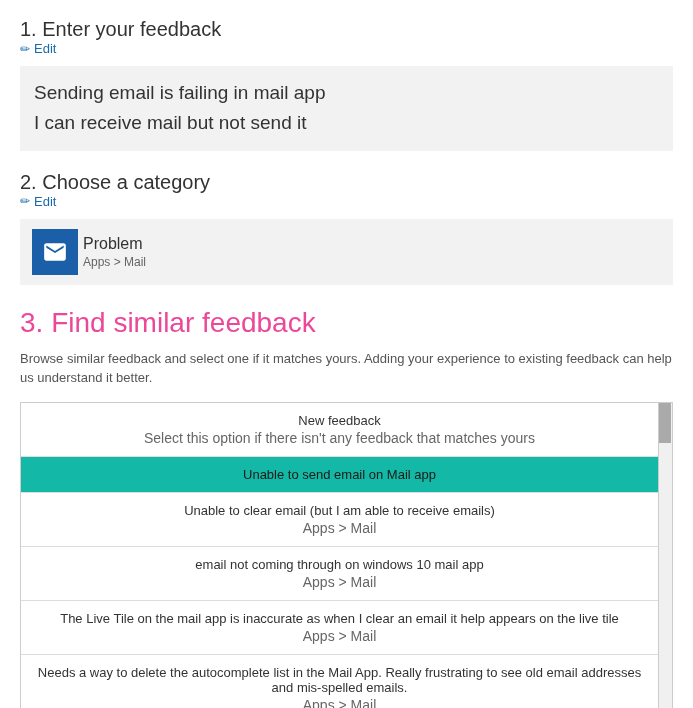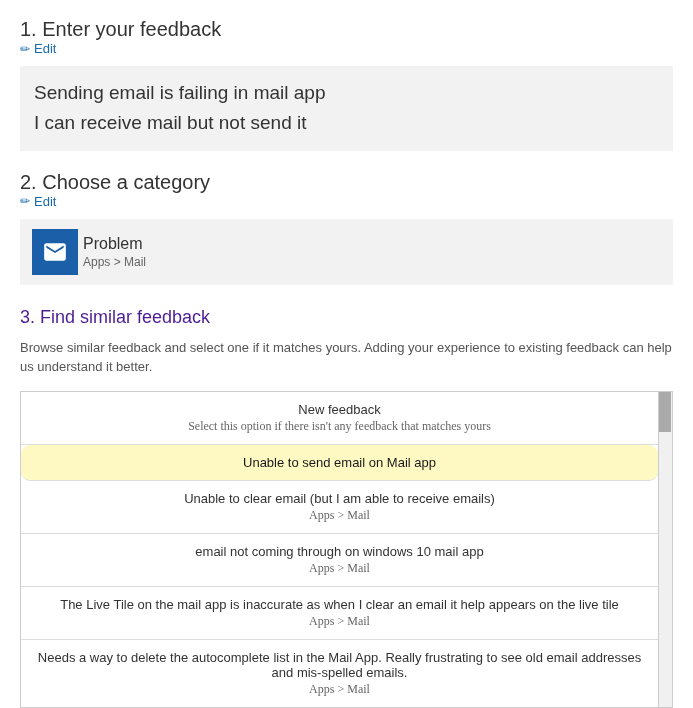--- a/index.html
+++ b/index.html
@@ -73,23 +73,23 @@
       font-size: 16px;
       font-weight: 400;
       color: #333;
     }
     .category-text-sub {
       font-size: 12px;
       color: #666;
       margin-top: 2px;
     }
     .find-section-title {
-      font-size: 18px;
+      font-size: 28px;
       font-weight: 300;
-      color: #4c1d95;
+      color: #ec4899;
       margin-bottom: 10px;
     }
     .find-description {
       font-size: 13px;
       color: #555;
       line-height: 1.5;
       margin-bottom: 14px;
     }
     .feedback-list {
       border: 1px solid #ccc;
@@ -99,36 +99,34 @@
       padding: 10px 14px;
       border-bottom: 1px solid #ddd;
       cursor: pointer;
       background: #fff;
       text-align: center;
     }
     .feedback-item:last-child {
       border-bottom: none;
     }
     .feedback-item.selected {
-      background: #fef9c3;
-      border-radius: 9px;
+      background: #14b8a6;
     }
     .feedback-item-title {
       font-size: 13px;
       color: #333;
       font-weight: 400;
     }
     .feedback-item.selected .feedback-item-title {
       color: #1a1a1a;
     }
     .feedback-item-sub {
-      font-size: 12px;
+      font-size: 14px;
       color: #666;
       margin-top: 2px;
-      font-family: Liberation Serif, serif;
     }
     .feedback-item.selected .feedback-item-sub {
       color: #444;
     }
     .next-button {
       margin-top: 20px;
       background: #1a5fa8;
       color: white;
       border: none;
       padding: 10px 26px;

